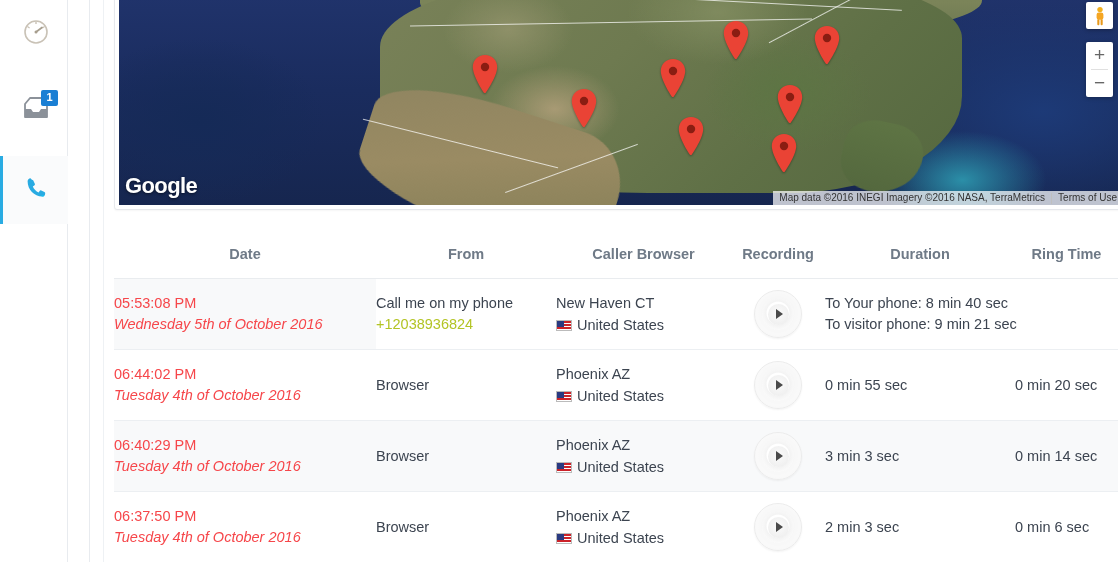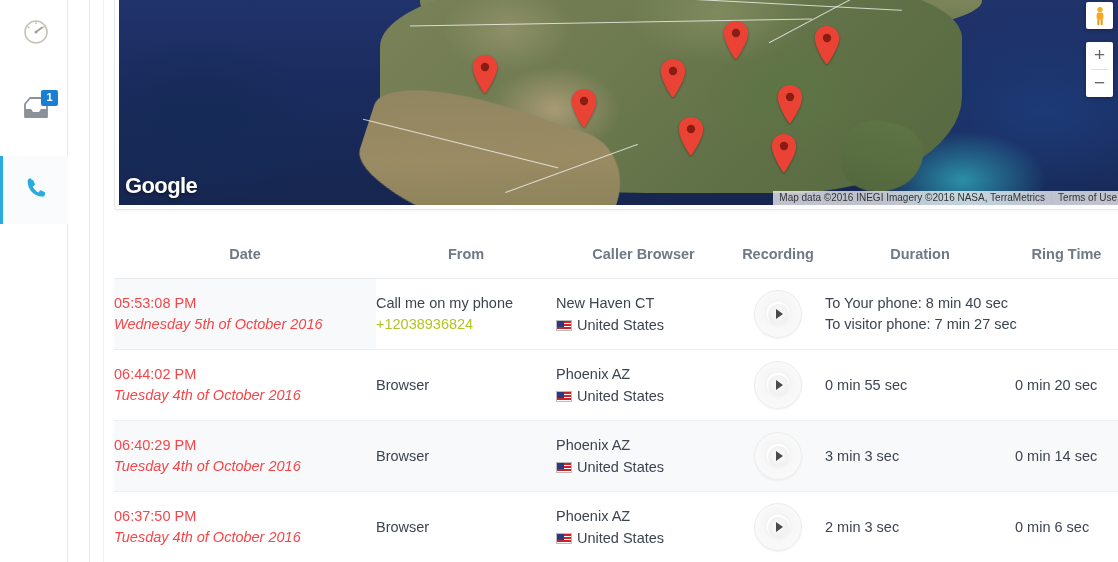--- a/index.html
+++ b/index.html
@@ -457,21 +457,21 @@
             </td>
             <td class="white-cell">
               <div class="play-btn">
                 <div class="play-inner">
                     <div class="tri"></div>
                   </div>
               </div>
             </td>
             <td class="white-cell" colspan="2">
               <div class="dur-line">To Your phone: 8 min 40 sec</div>
-              <div class="dur-line">To visitor phone: 7 min 27 sec</div>
+              <div class="dur-line">To visitor phone: 9 min 21 sec</div>
             </td>
           </tr>
 
           <tr>
             <td>
               <div class="date-time">06:44:02 PM</div>
               <div class="date-full">Tuesday 4th of October 2016</div>
             </td>
             <td>
               <div class="from-main">Browser</div>

